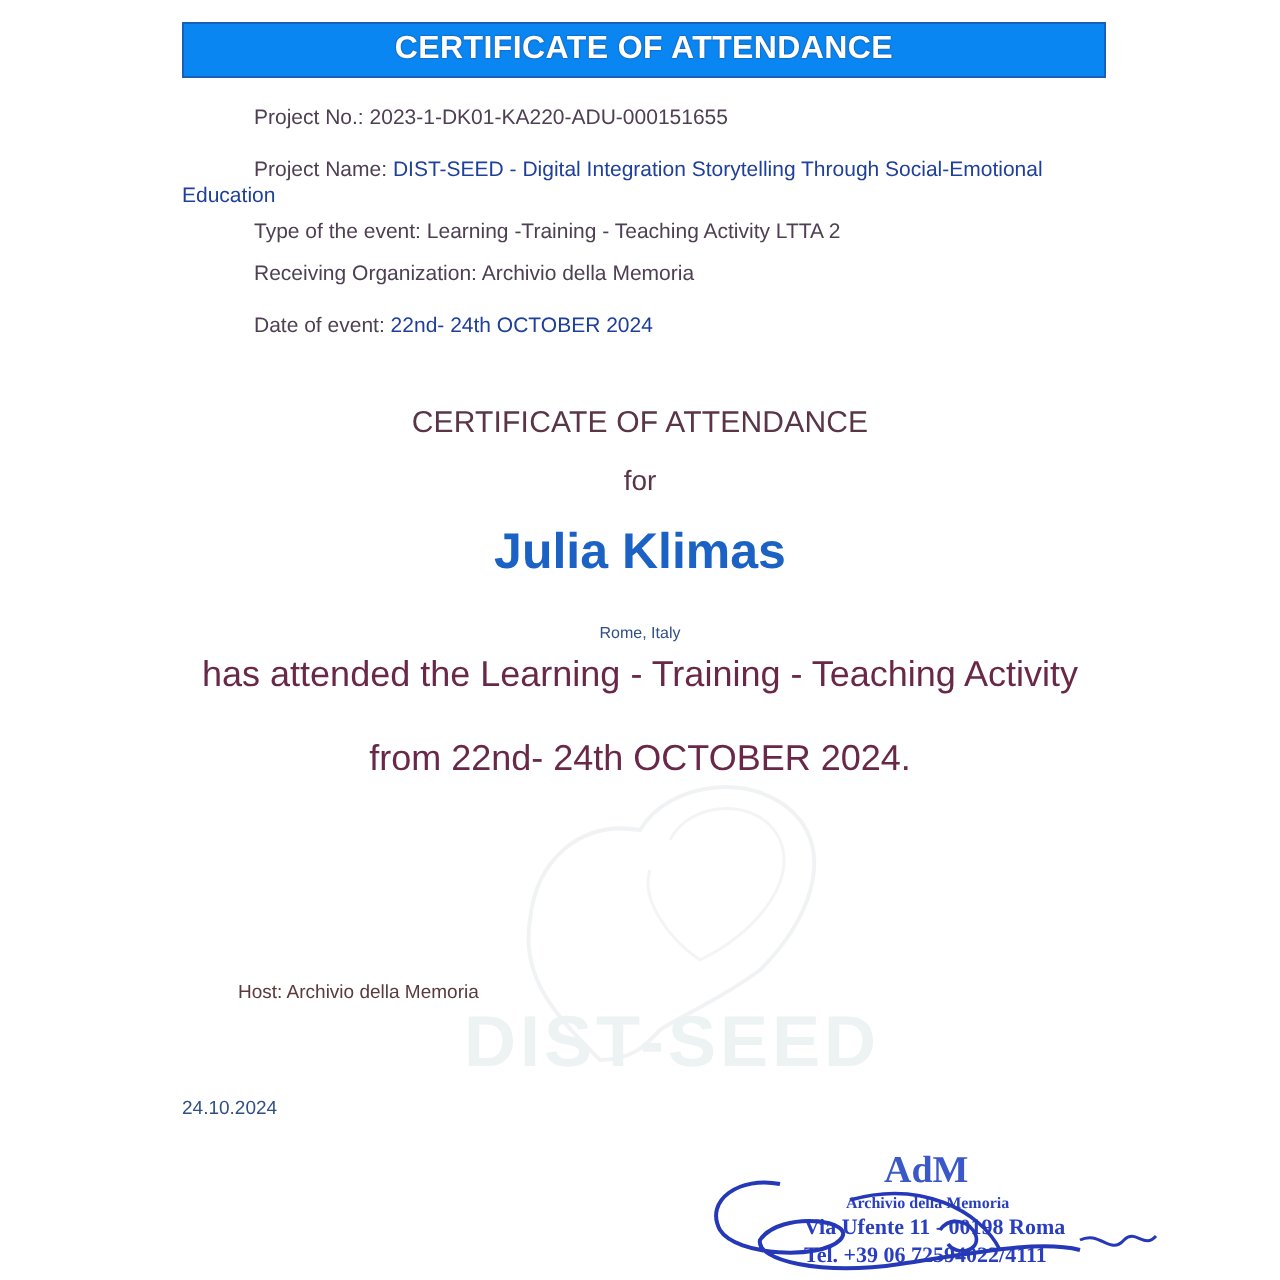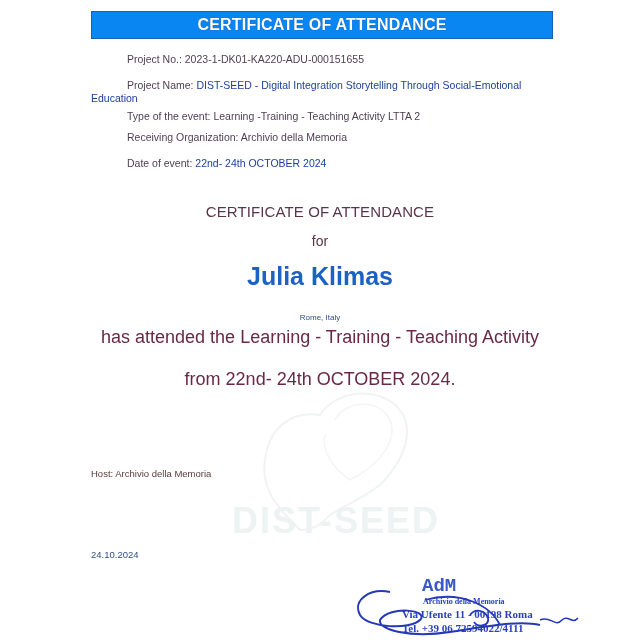--- a/index.html
+++ b/index.html
@@ -102,23 +102,23 @@
     }
     .stamp {
       position: absolute;
       left: 350px;
       top: 575px;
       width: 240px;
       height: 65px;
     }
     .stamp-title {
       position: absolute;
-      left: 72px;
+      left: 92px;
       top: 0px;
-      font-family: Liberation Mono, monospace;
+      font-family: Liberation Serif, serif;
       font-weight: bold;
       font-size: 19px;
       color: #3a58c8;
     }
     .stamp-line {
       position: absolute;
       font-family: "Liberation Serif", serif;
       font-weight: bold;
       color: #2a3fc0;
       white-space: nowrap;
@@ -185,21 +185,21 @@
 <div class="center-block" style="top:306px;">
   <span class="location">Rome, Italy</span>
 </div>
 <div class="center-block" style="top:327px;">
   <span class="attended">has attended the Learning - Training - Teaching Activity</span>
 </div>
 <div class="center-block" style="top:369px;">
   <span class="attended">from  22nd- 24th OCTOBER 2024.</span>
 </div>
 
-<div class="host" style="top:468px;">Host: Archivio della Memoria</div>
+<div class="host" style="top:491px;margin-left:28px;">Host: Archivio della Memoria</div>
 <div class="host-date" style="top:513px;">24.10.2024</div>
 
 <div class="stamp">
   <span class="stamp-title">AdM</span>
   <span class="stamp-line stamp-org">Archivio della Memoria</span>
   <span class="stamp-line stamp-addr">Via Ufente 11 - 00198 Roma</span>
   <span class="stamp-line stamp-tel">Tel. +39 06 72594022/4111</span>
 </div>
 <svg class="signature" viewBox="0 0 240 70">
   <path d="M40 22 C20 18 2 30 10 45 C18 58 60 60 70 50 C80 40 40 35 30 50 C28 60 60 68 100 62 C140 56 170 50 190 55" fill="none" stroke="#2438b8" stroke-width="2"></path>

